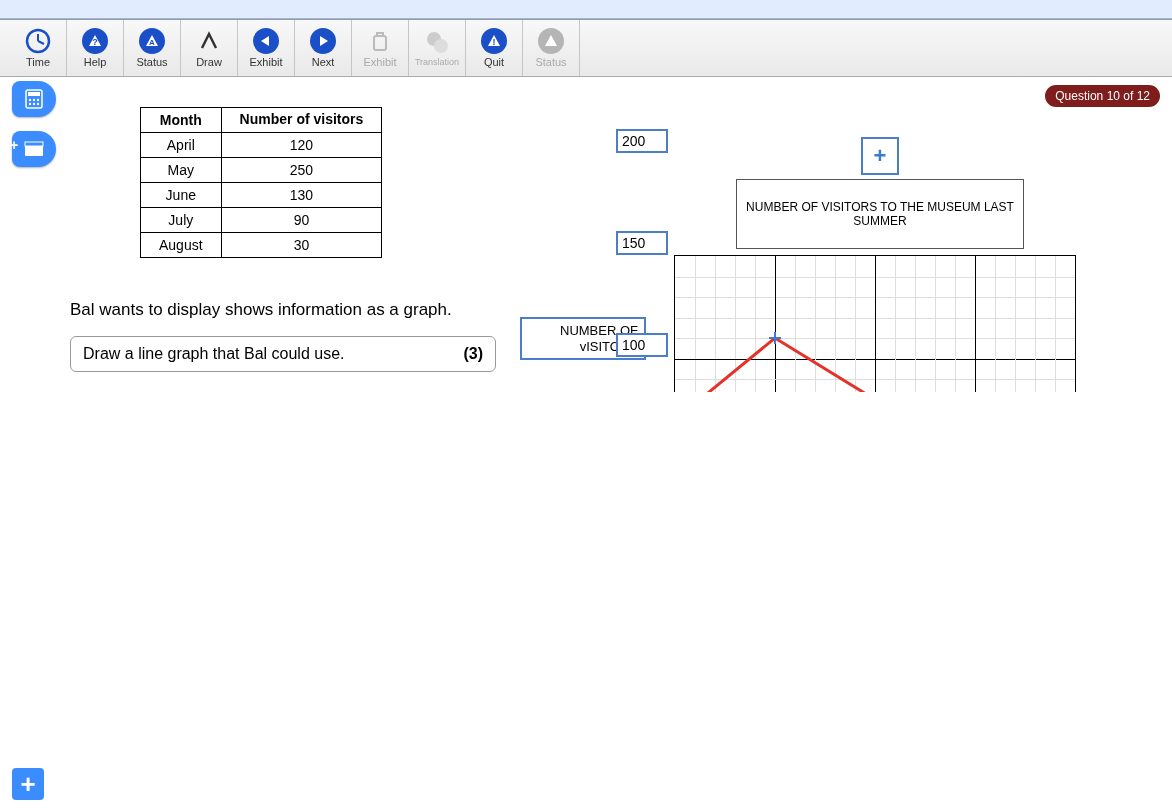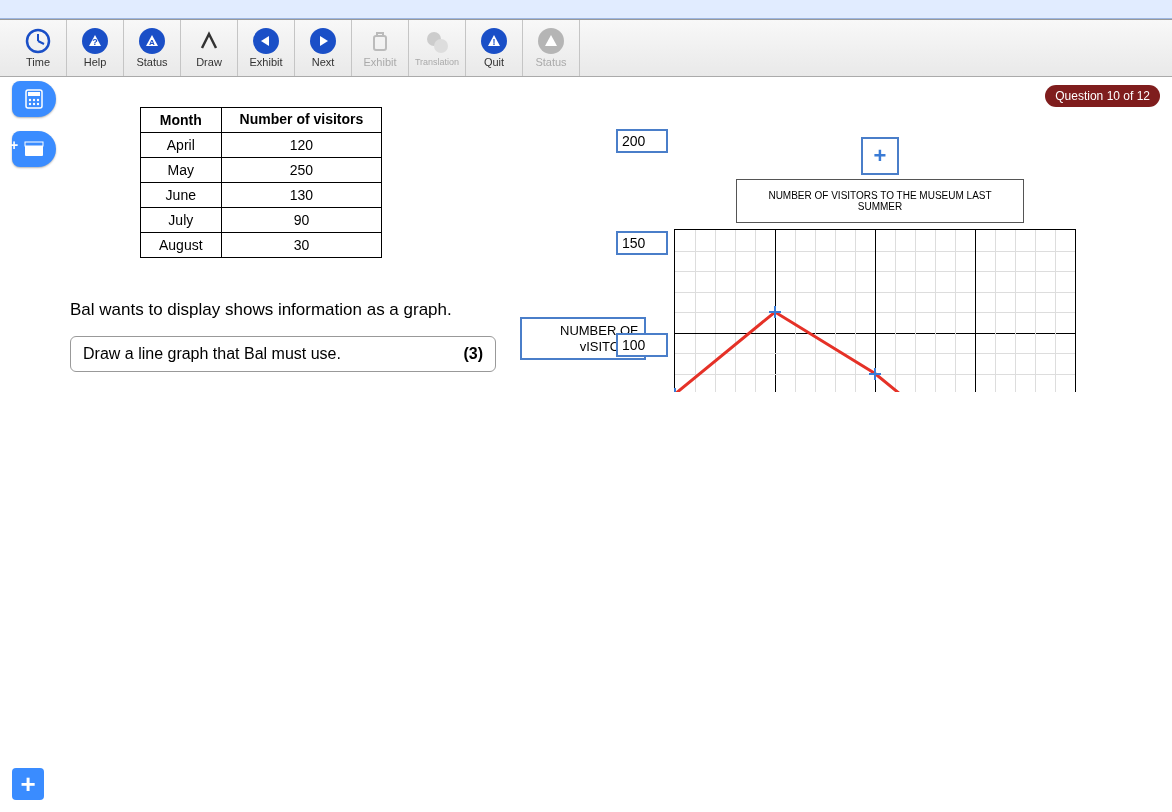--- a/index.html
+++ b/index.html
@@ -15,21 +15,21 @@
   .badge { position:absolute; right:12px; top:8px; background:#7f1d1d; color:#fff; font-size:12px; padding:4px 10px; border-radius:12px; }
   .qtext { font-size:17px; line-height:1.4; }
   .datatable { border-collapse:collapse; margin:20px 0 0 70px; }
   .datatable th, .datatable td { border:1px solid #000; padding:4px 18px; text-align:center; }
   .datatable th { font-weight:bold; }
   .instr-box { border:1px solid #999; border-radius:6px; padding:8px 12px; width:400px; margin-top:14px; font-size:16px; position:relative;}
   .marks { position:absolute; right:12px; bottom:8px; font-weight:bold; }
   .graph-side { position:absolute; left:620px; top:60px; width:520px; }
   .drag-row { display:flex; align-items:center; justify-content:center; gap:10px; font-size:15px; text-align:center; margin-bottom:4px;}
   .drag-box { width:34px; height:34px; border:2px solid #4a7ec9; display:flex; align-items:center; justify-content:center; color:#3a7bd5; font-size:22px; font-weight:bold; cursor:grab; }
-  .chart-title { border:1px solid #555; text-align:center; font-size:10px; padding:10px 8px; width:270px; margin:0 auto 6px auto;}
+  .chart-title { border:1px solid #555; text-align:center; font-size:12px; padding:20px 8px; width:270px; margin:0 auto 6px auto;}
   .axis-input { border:2px solid #4a7ec9; color:#000; font:inherit; padding:2px 4px; }
   .y-ticks { position:absolute; text-align:right; }
   .y-ticks .axis-input { width:40px; display:block; position:absolute; right:0; }
   .x-ticks { display:flex; justify-content:space-between; width:400px; margin-left:54px; margin-top:4px;}
   .x-ticks .axis-input { width:60px; }
   .y-label { border:2px solid #4a7ec9; text-align:right; padding:4px 6px; position:absolute; font-size:13px; width:110px; line-height:1.2;}
   .x-label { border:2px solid #4a7ec9; text-align:center; padding:3px 6px; width:270px; margin:16px auto 0 54px; font-size:14px;}
   .plot { position:relative; width:400px; height:410px; border:1px solid #000; margin-left:54px; background:#fff; }
   .grid-v, .grid-h { position:absolute; background:#ddd; }
   .grid-v.major, .grid-h.major { background:#000; }
@@ -198,21 +198,21 @@
     <tr>
           <td>August</td>
           <td>30</td>
         </tr>
   </tbody>
     </table>
 
   <div class="qtext" style="margin-top:40px">Bal wants to display shows information as a graph.</div>
 
   <div class="instr-box">
-    <span>Draw a line graph that Bal must use.</span><br>
+    <span>Draw a line graph that Bal could use.</span><br>
     <span class="marks">(3)</span>
   </div>
 
   <div class="graph-side">
     <div class="drag-row">
       <div class="drag-box">+</div>
     </div>
     <div class="chart-title">NUMBER OF VISITORS TO THE MUSEUM LAST SUMMER</div>
 
     <div class="y-label" style="left:-100px; top:180px"><span>NUMBER OF vISITORS</span></div>

